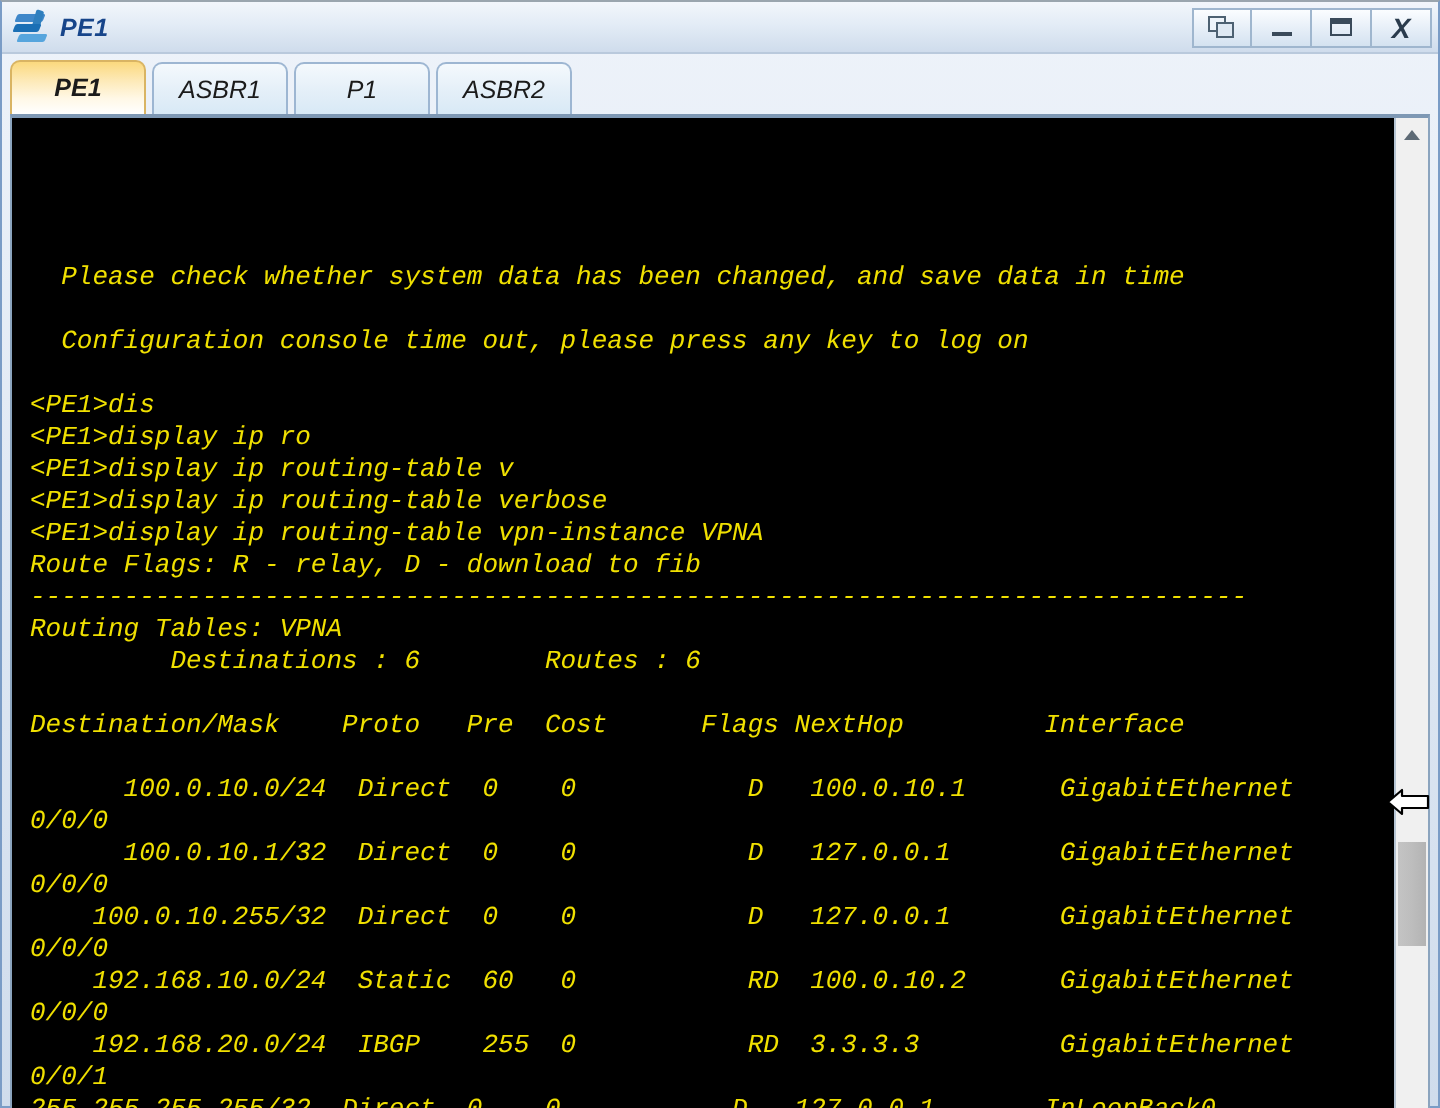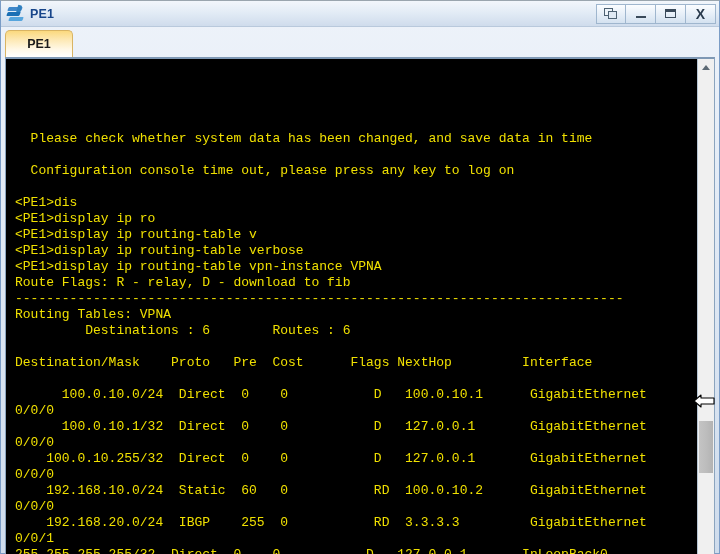--- a/index.html
+++ b/index.html
@@ -18,20 +18,21 @@
     position: absolute;
     left: 0; top: 0;
     width: 720px;
     height: 554px;
     box-sizing: border-box;
     background: linear-gradient(180deg, #eef3fa 0%, #cfdcec 100%);
     border: 1px solid #7a9cc6;
     border-top: 1px solid #9aa5ae;
     display: flex;
     flex-direction: column;
+    font-style: italic;
   }
 
   
   #title-bar {
     position: relative;
     height: 25px;
     flex: 0 0 25px;
     background: linear-gradient(180deg, #f2f6fb 0%, #e3ecf6 45%, #cfdcec 100%);
     display: flex;
     align-items: center;
@@ -271,20 +272,29 @@
       <div class="title-btn">
         <div class="close-ic">X</div>
       </div>
     </div>
   </div>
 
   <div id="tab-strip">
     <div class="tab active">
         <span>PE1</span>
       </div>
+    <div class="tab">
+        <span>ASBR1</span>
+      </div>
+    <div class="tab">
+        <span>P1</span>
+      </div>
+    <div class="tab">
+        <span>ASBR2</span>
+      </div>
   </div>
 
   <div id="terminal-wrap">
 
     <div id="terminal">
       
       <div id="terminal-lines"><div class="line"></div><div class="line">  Please check whether system data has been changed, and save data in time</div><div class="line"></div><div class="line">  Configuration console time out, please press any key to log on</div><div class="line"></div><div class="line">&lt;PE1&gt;dis</div><div class="line">&lt;PE1&gt;display ip ro</div><div class="line">&lt;PE1&gt;display ip routing-table v</div><div class="line">&lt;PE1&gt;display ip routing-table verbose</div><div class="line">&lt;PE1&gt;display ip routing-table vpn-instance VPNA</div><div class="line">Route Flags: R - relay, D - download to fib</div><div class="line">------------------------------------------------------------------------------</div><div class="line">Routing Tables: VPNA</div><div class="line">         Destinations : 6        Routes : 6</div><div class="line"></div><div class="line">Destination/Mask    Proto   Pre  Cost      Flags NextHop         Interface</div><div class="line"></div><div class="line">      100.0.10.0/24  Direct  0    0           D   100.0.10.1      GigabitEthernet</div><div class="line">0/0/0</div><div class="line">      100.0.10.1/32  Direct  0    0           D   127.0.0.1       GigabitEthernet</div><div class="line">0/0/0</div><div class="line">    100.0.10.255/32  Direct  0    0           D   127.0.0.1       GigabitEthernet</div><div class="line">0/0/0</div><div class="line">    192.168.10.0/24  Static  60   0           RD  100.0.10.2      GigabitEthernet</div><div class="line">0/0/0</div><div class="line">    192.168.20.0/24  IBGP    255  0           RD  3.3.3.3         GigabitEthernet</div><div class="line">0/0/1</div><div class="line">255.255.255.255/32  Direct  0    0           D   127.0.0.1       InLoopBack0</div></div>
       
       
     </div>

